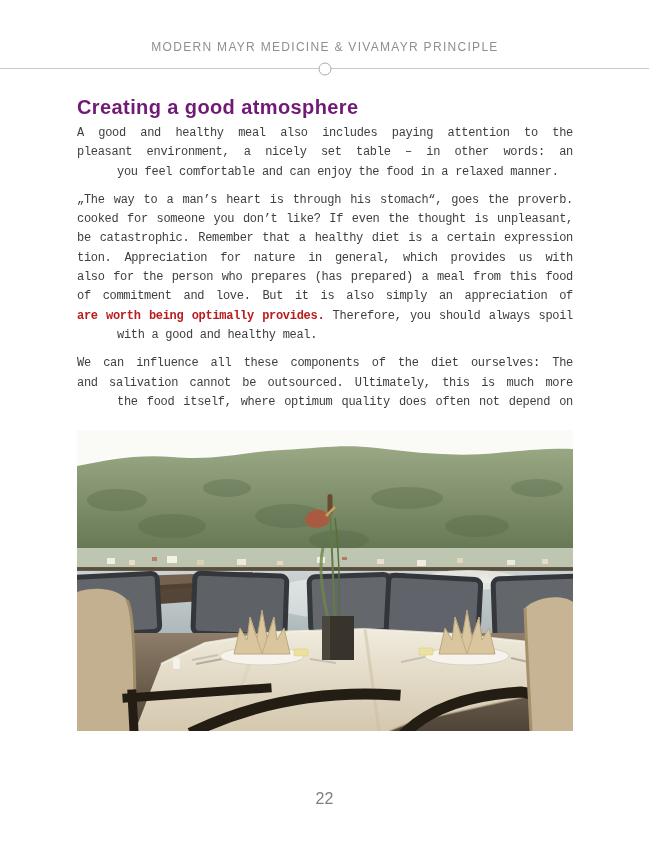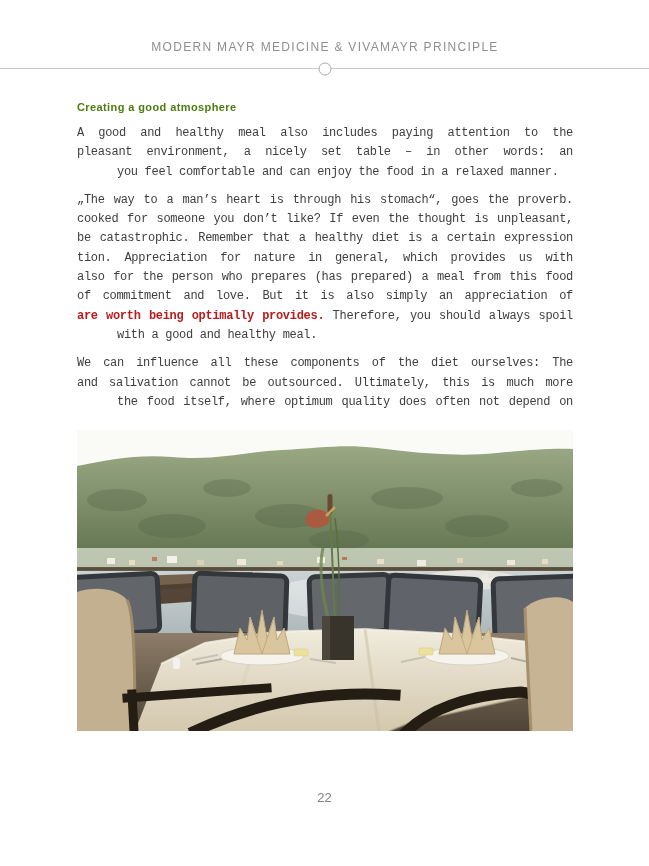--- a/index.html
+++ b/index.html
@@ -35,25 +35,25 @@
     background: #ffffff;
     display: block;
   }
   .content {
     position: absolute;
     left: 77px; top: 97px;
     width: 496px;
   }
   .heading {
     margin: 0 0 7px 0;
-    font-size: 11px;
+    font-size: 20px;
     line-height: 20px;
     font-weight: bold;
     letter-spacing: 0.4px;
-    color: #4d7c0f;
+    color: #701a75;
   }
   .para {
     margin: 0 0 9px 0;
     color: #3e3e3e;
     font-size: 12px;
     line-height: 19.3px;
     letter-spacing: -0.3px;
     font-family: Liberation Mono, monospace;
   }
   .line {
@@ -67,21 +67,21 @@
   .photo-wrap {
     margin-top: 18px;
     width: 496px;
     height: 301px;
     line-height: 0;
   }
   .page-number {
     position: absolute;
     top: 790px; left: 0; right: 0;
     text-align: center;
-    font-size: 13px;
+    font-size: 16px;
     color: #7f7f7f;
   }
 </style>
 </head>
 <body>
 
 <div class="page">
 
   <div class="running-head">MODERN MAYR MEDICINE &amp; VIVAMAYR PRINCIPLE</div>
 

